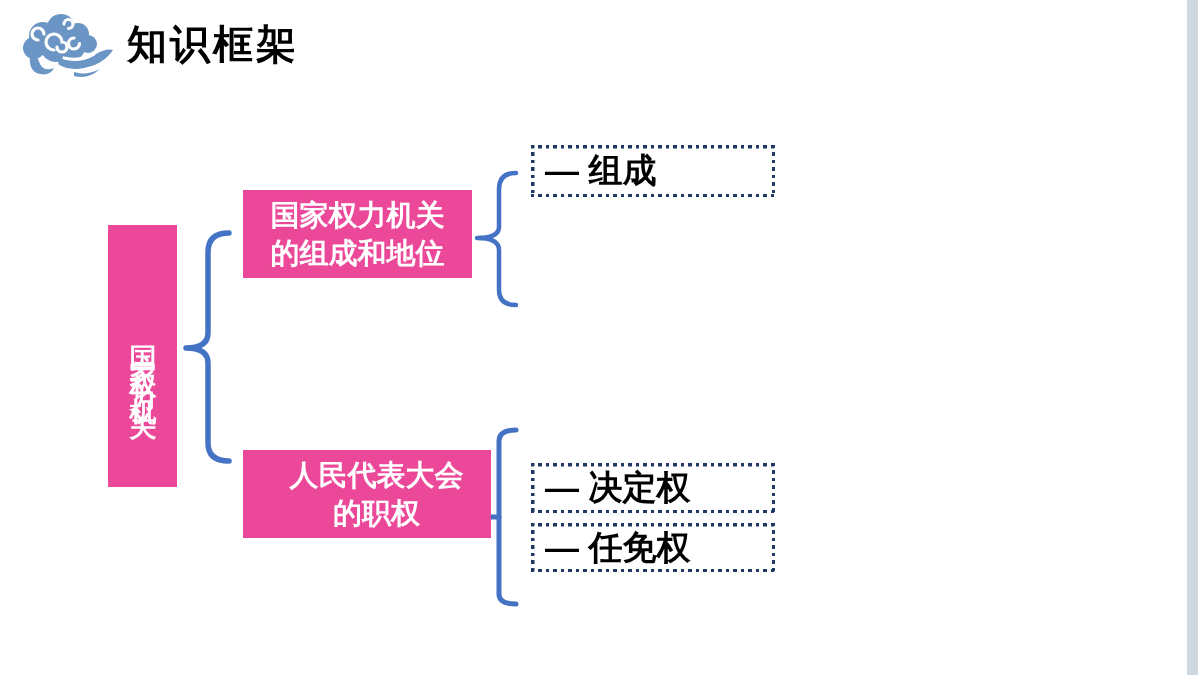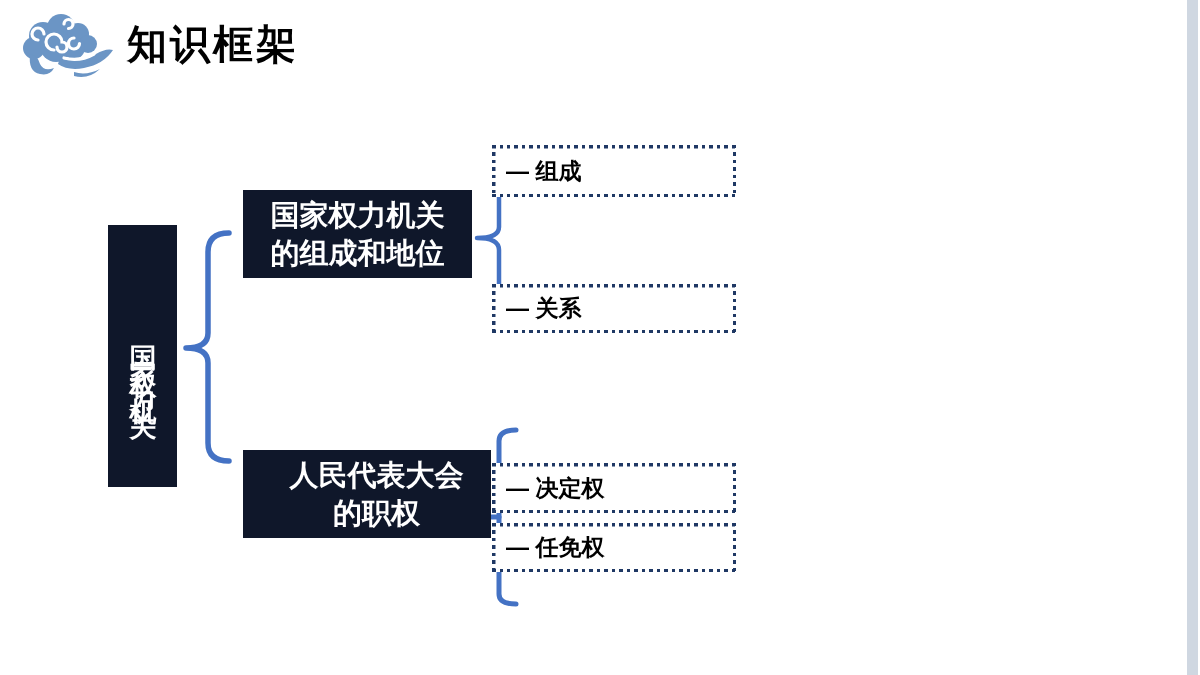--- a/index.html
+++ b/index.html
@@ -15,36 +15,36 @@
   }
   
   .scroll-strip{
     position:absolute;top:0;right:2px;width:11px;height:675px;background:#cfd7e1;
   }
   
   .connector-layer{position:absolute;left:0;top:0;width:1200px;height:675px;pointer-events:none;}
   .connector-layer path{fill:none;stroke:#4472C4;stroke-linecap:round;stroke-linejoin:round;}
   
   .red-node{
-    position:absolute;background:#0f172a;color:#ffffff;font-weight:700;
+    position:absolute;background:#ec4899;color:#ffffff;font-weight:700;
     display:flex;align-items:center;justify-content:center;text-align:center;
   }
   .root-node{left:108px;top:225px;width:69px;height:262px;}
   .root-node .vtext{
     writing-mode:vertical-rl;text-orientation:upright;
     font-size:27px;letter-spacing:13px;line-height:69px;margin-bottom:-13px;
   }
   .branch-node{font-size:29px;line-height:38px;white-space:pre-line;width:229px;height:88px;}
   .branch-node-1{left:243px;top:190px;}
   .branch-node-2{left:243px;top:450px;padding-left:19px;}
   
   .leaf{
-    position:absolute;left:492px;width:244px;background:#ffffff;
+    position:absolute;left:531px;width:244px;background:#ffffff;
     display:flex;align-items:center;box-sizing:border-box;padding-left:14px;
-    font-size:23px;font-weight:700;color:#000;white-space:nowrap;
+    font-size:34px;font-weight:700;color:#000;white-space:nowrap;
     background-image:
       repeating-linear-gradient(to right,#1F3864 0 3.5px,transparent 3.5px 7.5px),
       repeating-linear-gradient(to right,#1F3864 0 3.5px,transparent 3.5px 7.5px),
       repeating-linear-gradient(to bottom,#1F3864 0 3.5px,transparent 3.5px 7.5px),
       repeating-linear-gradient(to bottom,#1F3864 0 3.5px,transparent 3.5px 7.5px);
     background-size:100% 3.5px,100% 3.5px,3.5px 100%,3.5px 100%;
     background-position:0 0,0 100%,0 0,100% 0;
     background-repeat:no-repeat;
   }
   .leaf-1{top:145px;height:52px;}
@@ -94,20 +94,19 @@
   <div class="red-node root-node">
     <span class="vtext">国家权力机关</span>
   </div>
 
   <div class="red-node branch-node branch-node-1">国家权力机关
 的组成和地位</div>
   <div class="red-node branch-node branch-node-2">人民代表大会
 的职权</div>
 
   <div class="leaf leaf-1">— 组成</div>
-  <div class="leaf leaf-3">— 关系</div>
 
   <div class="leaf leaf-5">— 决定权</div>
   <div class="leaf leaf-6">— 任免权</div>
 
   <div class="scroll-strip"></div>
 
 </div>
 
 </body></html>

